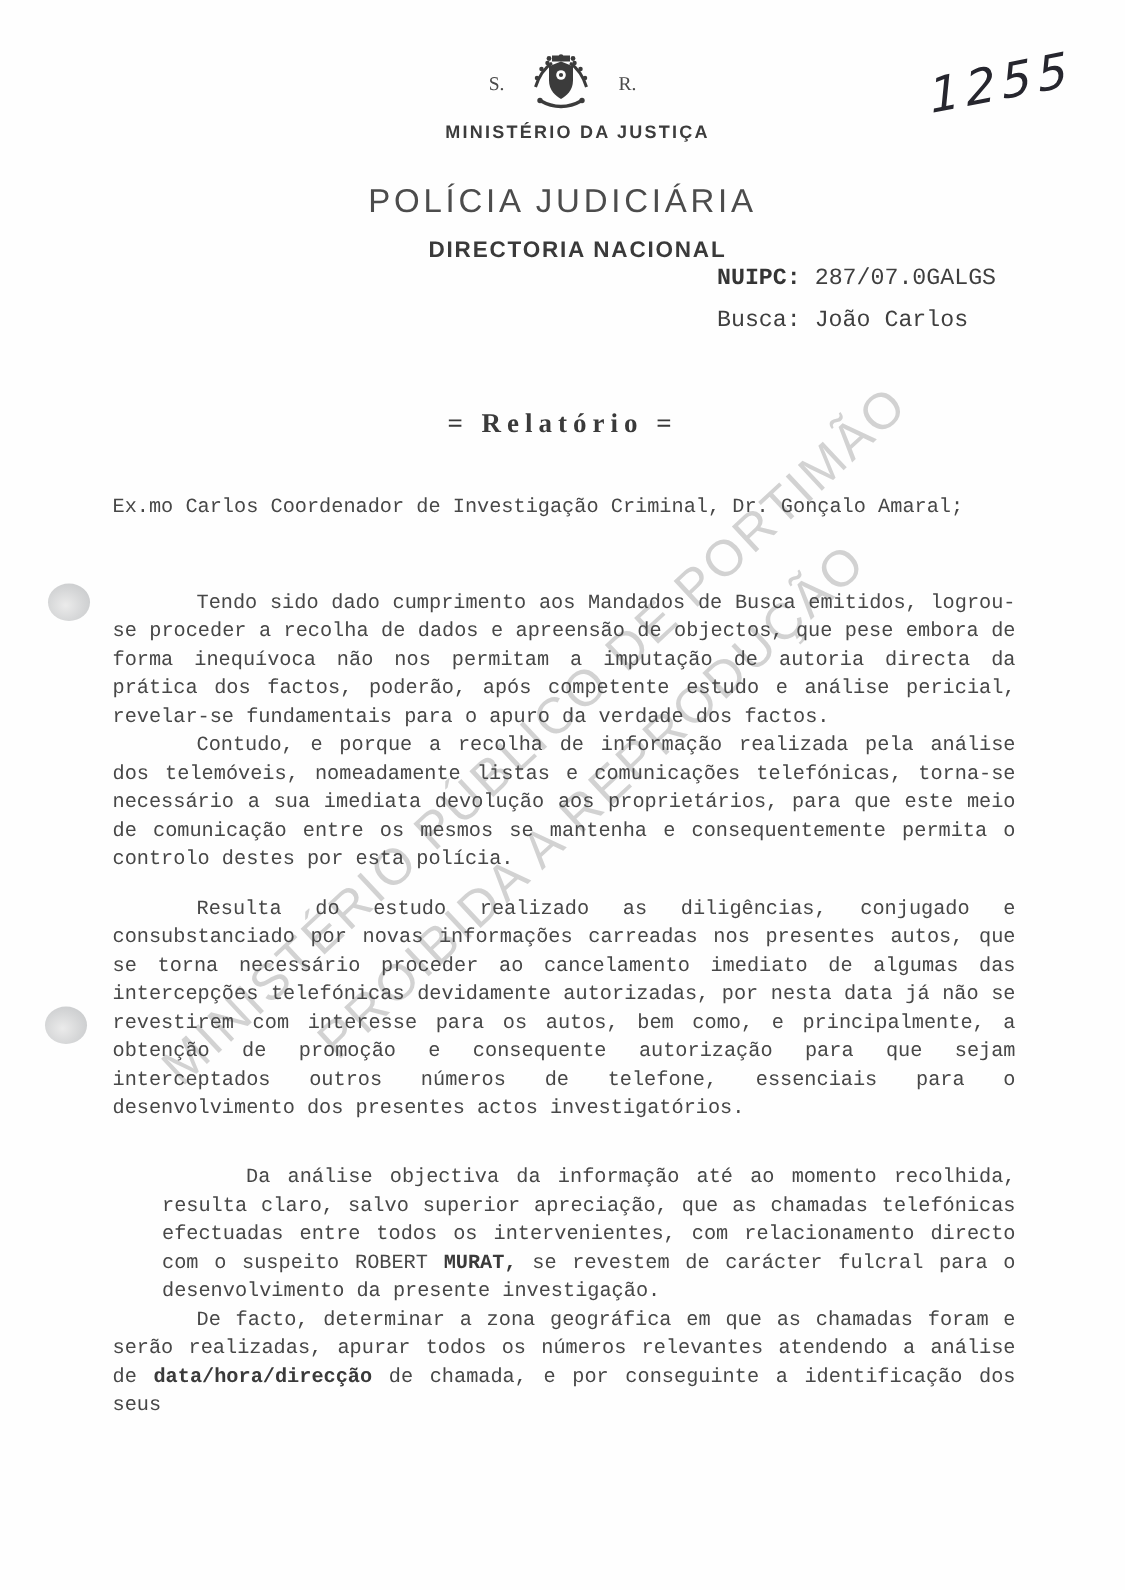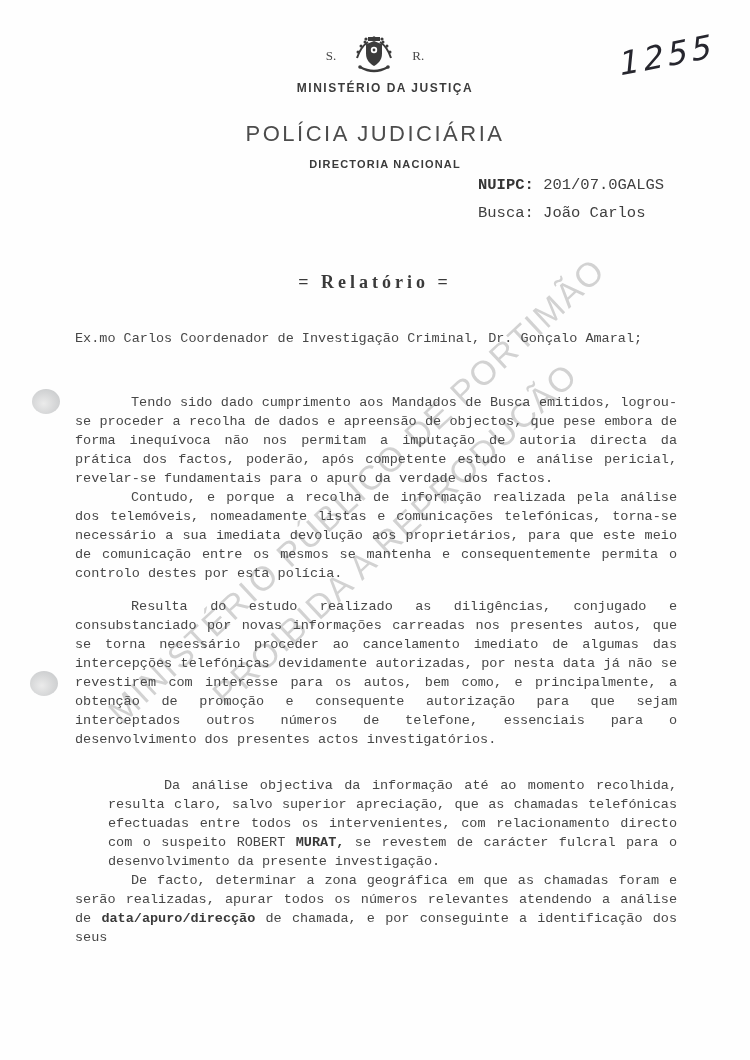--- a/index.html
+++ b/index.html
@@ -73,21 +73,21 @@
     font-size: 12px; font-weight: bold;
     letter-spacing: 1.5px; color: #3c3c3c; padding-left: 20px;
   }
   .org {
     margin-top: 26px;
     font-size: 22px; font-weight: 400;
     letter-spacing: 2.5px; color: #4c4c4c;
   }
   .directorate {
     margin-top: 11px;
-    font-size: 11px; font-weight: bold;
+    font-size: 15px; font-weight: bold;
     letter-spacing: 1.2px; color: #3a3a3a; padding-left: 20px;
   }
   
   .case-info {
     position: absolute;
     top: 172px; left: 478px;
     font-size: 15.5px;
     line-height: 27.5px;
     color: #3f3f3f;
     z-index: 2;
@@ -172,29 +172,29 @@
         </svg>
       </span>
       <span class="initial">R.</span>
     </div>
     <div class="ministry">MINISTÉRIO DA JUSTIÇA</div>
     <div class="org">POLÍCIA JUDICIÁRIA</div>
     <div class="directorate">DIRECTORIA NACIONAL</div>
   </header>
 
   <section class="case-info">
-    <div class="info-line"><b>NUIPC: </b><span>201/07.0GALGS</span></div>
+    <div class="info-line"><b>NUIPC: </b><span>287/07.0GALGS</span></div>
     <div class="info-line"><span>Busca: João Carlos</span></div>
   </section>
 
   <h1 class="title">= Relatório =</h1>
 
   <div class="salutation">Ex.mo Carlos Coordenador de Investigação Criminal, Dr. Gonçalo Amaral;</div>
 
   <div class="body-text">
     <p class="para"><span>Tendo sido dado cumprimento aos Mandados de Busca emitidos, logrou-se proceder a recolha de dados e apreensão de objectos, que pese embora de forma inequívoca não nos permitam a imputação de autoria directa da prática dos factos, poderão, após competente estudo e análise pericial, revelar-se fundamentais para o apuro da verdade dos factos.</span></p>
     <p class="para"><span>Contudo, e porque a recolha de informação realizada pela análise dos telemóveis, nomeadamente listas e comunicações telefónicas, torna-se necessário a sua imediata devolução aos proprietários, para que este meio de comunicação entre os mesmos se mantenha e consequentemente permita o controlo destes por esta polícia.</span></p>
     <p class="para gap-small"><span>Resulta do estudo realizado as diligências, conjugado e consubstanciado por novas informações carreadas nos presentes autos, que se torna necessário proceder ao cancelamento imediato de algumas das intercepções telefónicas devidamente autorizadas, por nesta data já não se revestirem com interesse para os autos, bem como, e principalmente, a obtenção de promoção e consequente autorização para que sejam interceptados outros números de telefone, essenciais para o desenvolvimento dos presentes actos investigatórios.</span></p>
     <p class="para gap-large"><span>Da análise objectiva da informação até ao momento recolhida, resulta claro, salvo superior apreciação, que as chamadas telefónicas efectuadas entre todos os intervenientes, com relacionamento directo com o suspeito ROBERT </span><b>MURAT,</b><span> se revestem de carácter fulcral para o desenvolvimento da presente investigação.</span></p>
-    <p class="para"><span>De facto, determinar a zona geográfica em que as chamadas foram e serão realizadas, apurar todos os números relevantes atendendo a análise de </span><b>data/apuro/direcção</b><span> de chamada, e por conseguinte a identificação dos seus</span></p>
+    <p class="para"><span>De facto, determinar a zona geográfica em que as chamadas foram e serão realizadas, apurar todos os números relevantes atendendo a análise de </span><b>data/hora/direcção</b><span> de chamada, e por conseguinte a identificação dos seus</span></p>
   </div>
 
 </div>
 
 </body></html>

